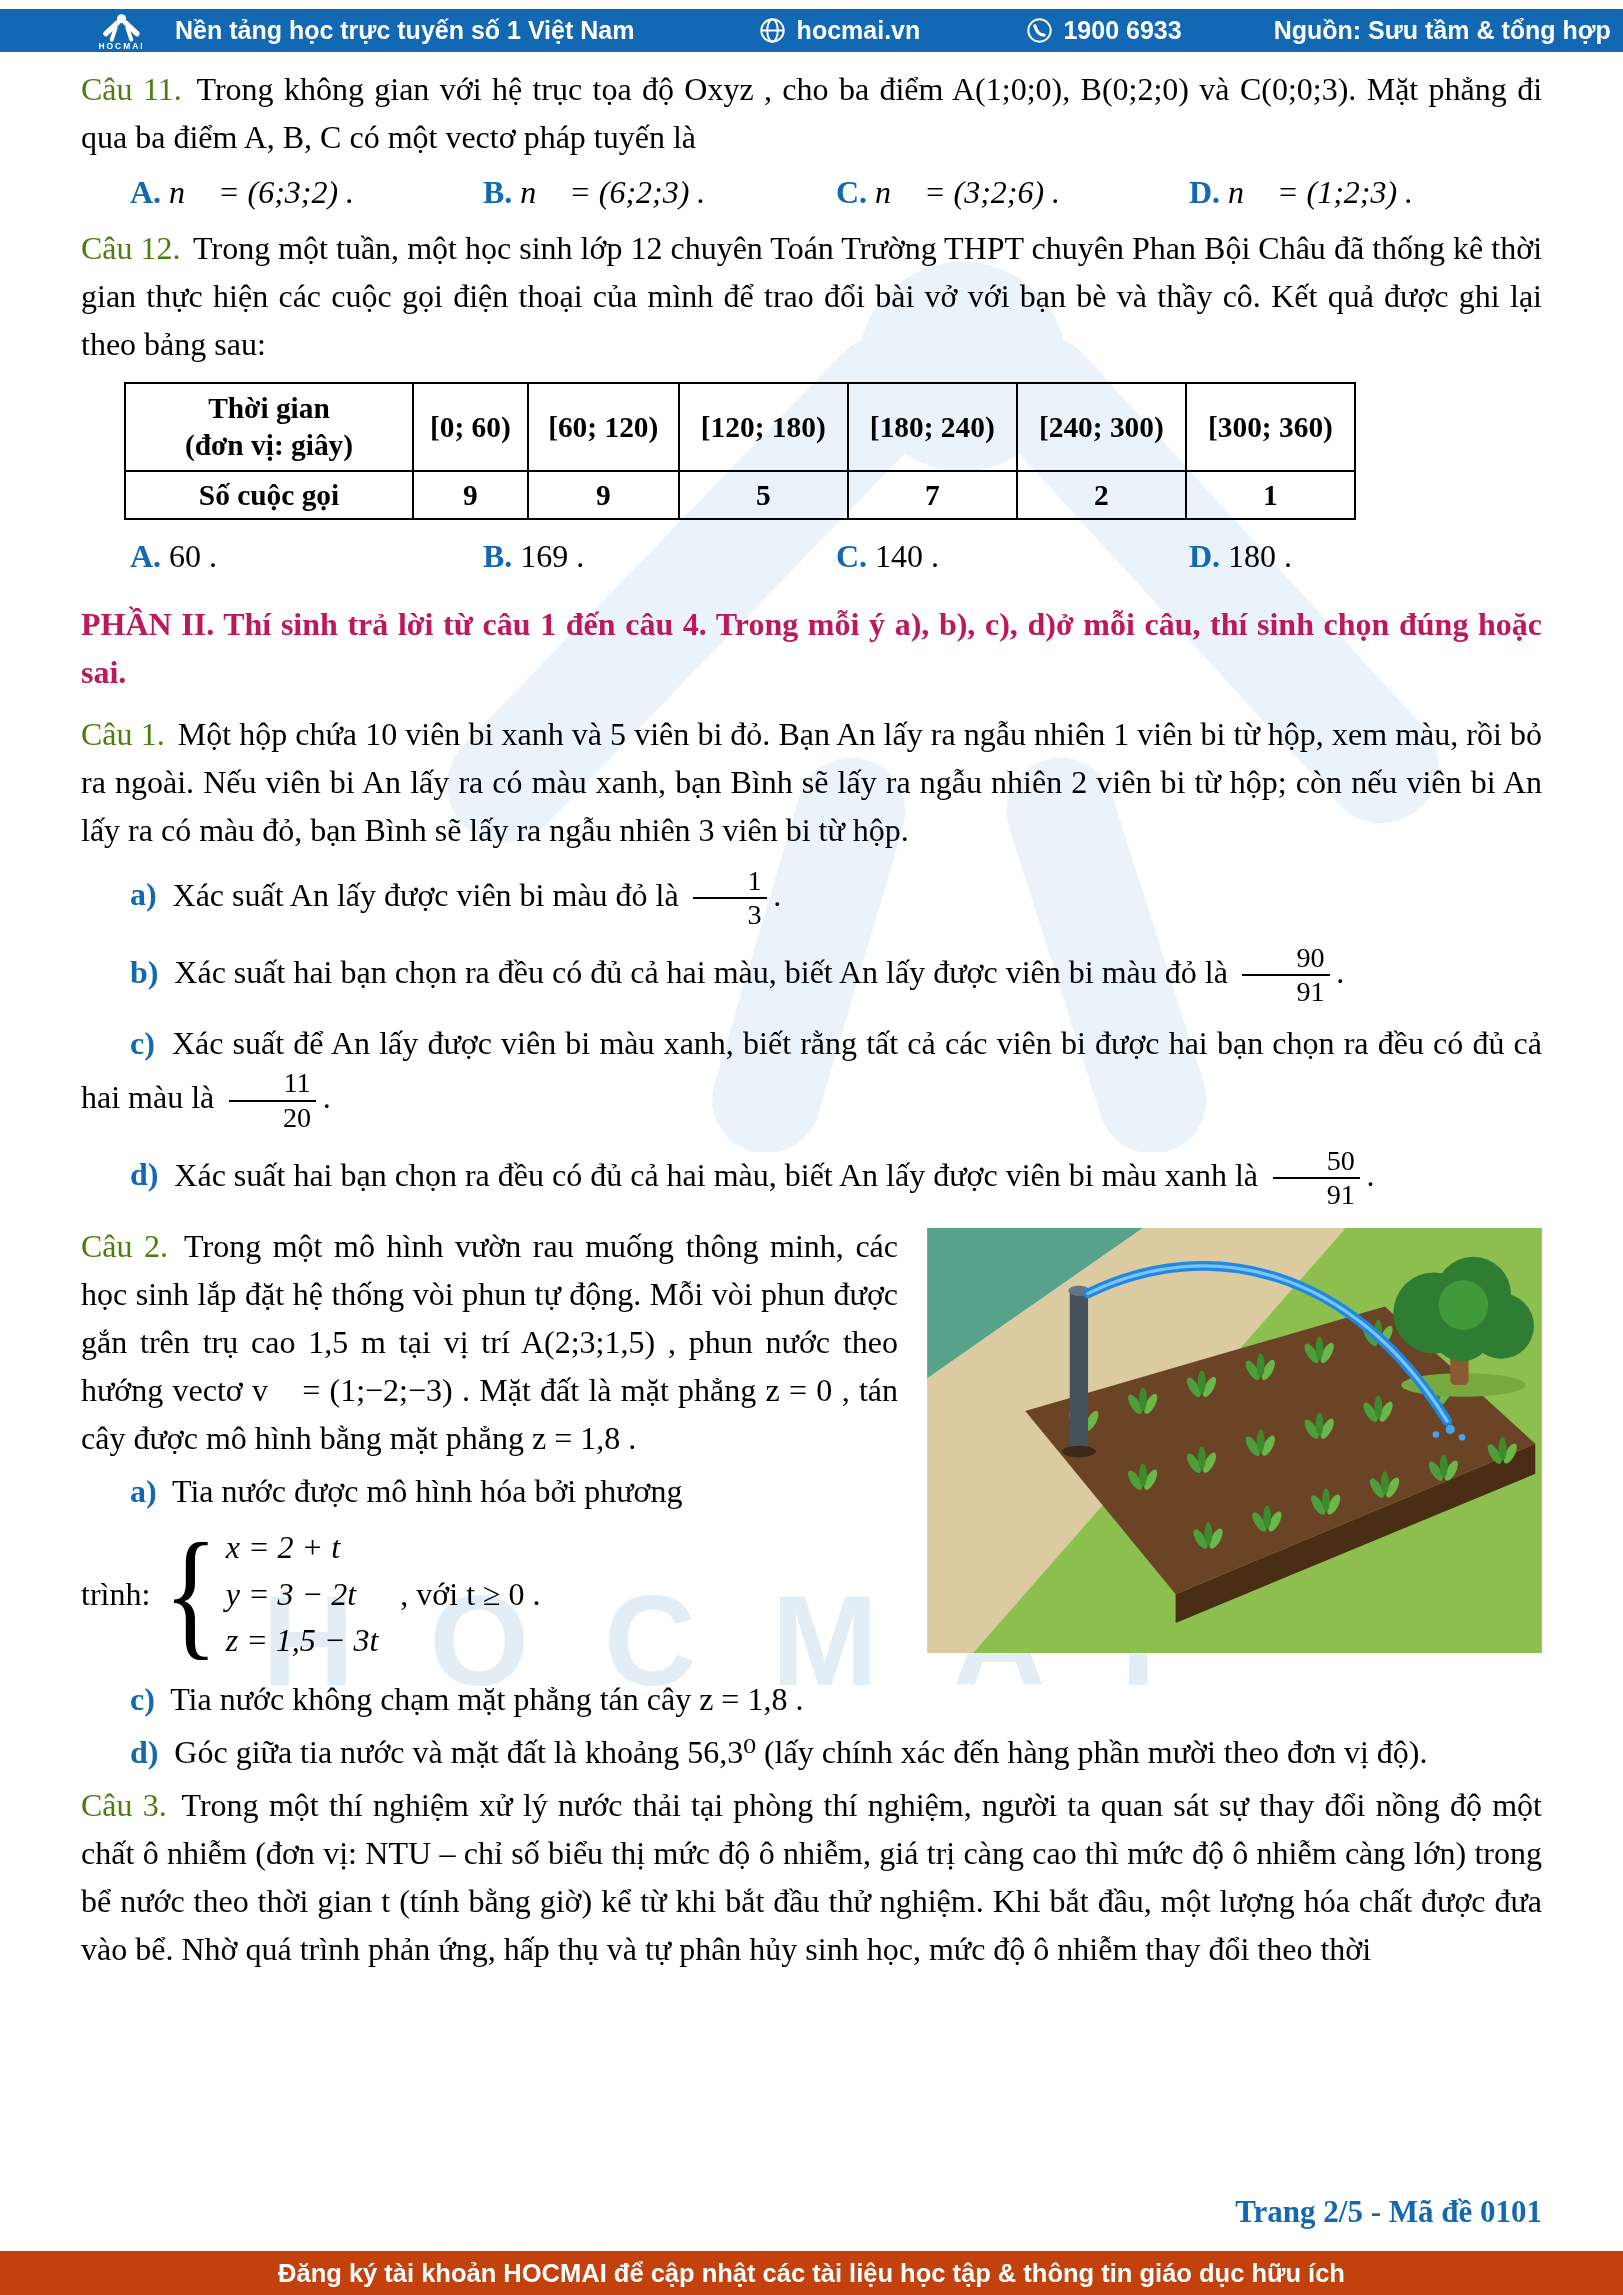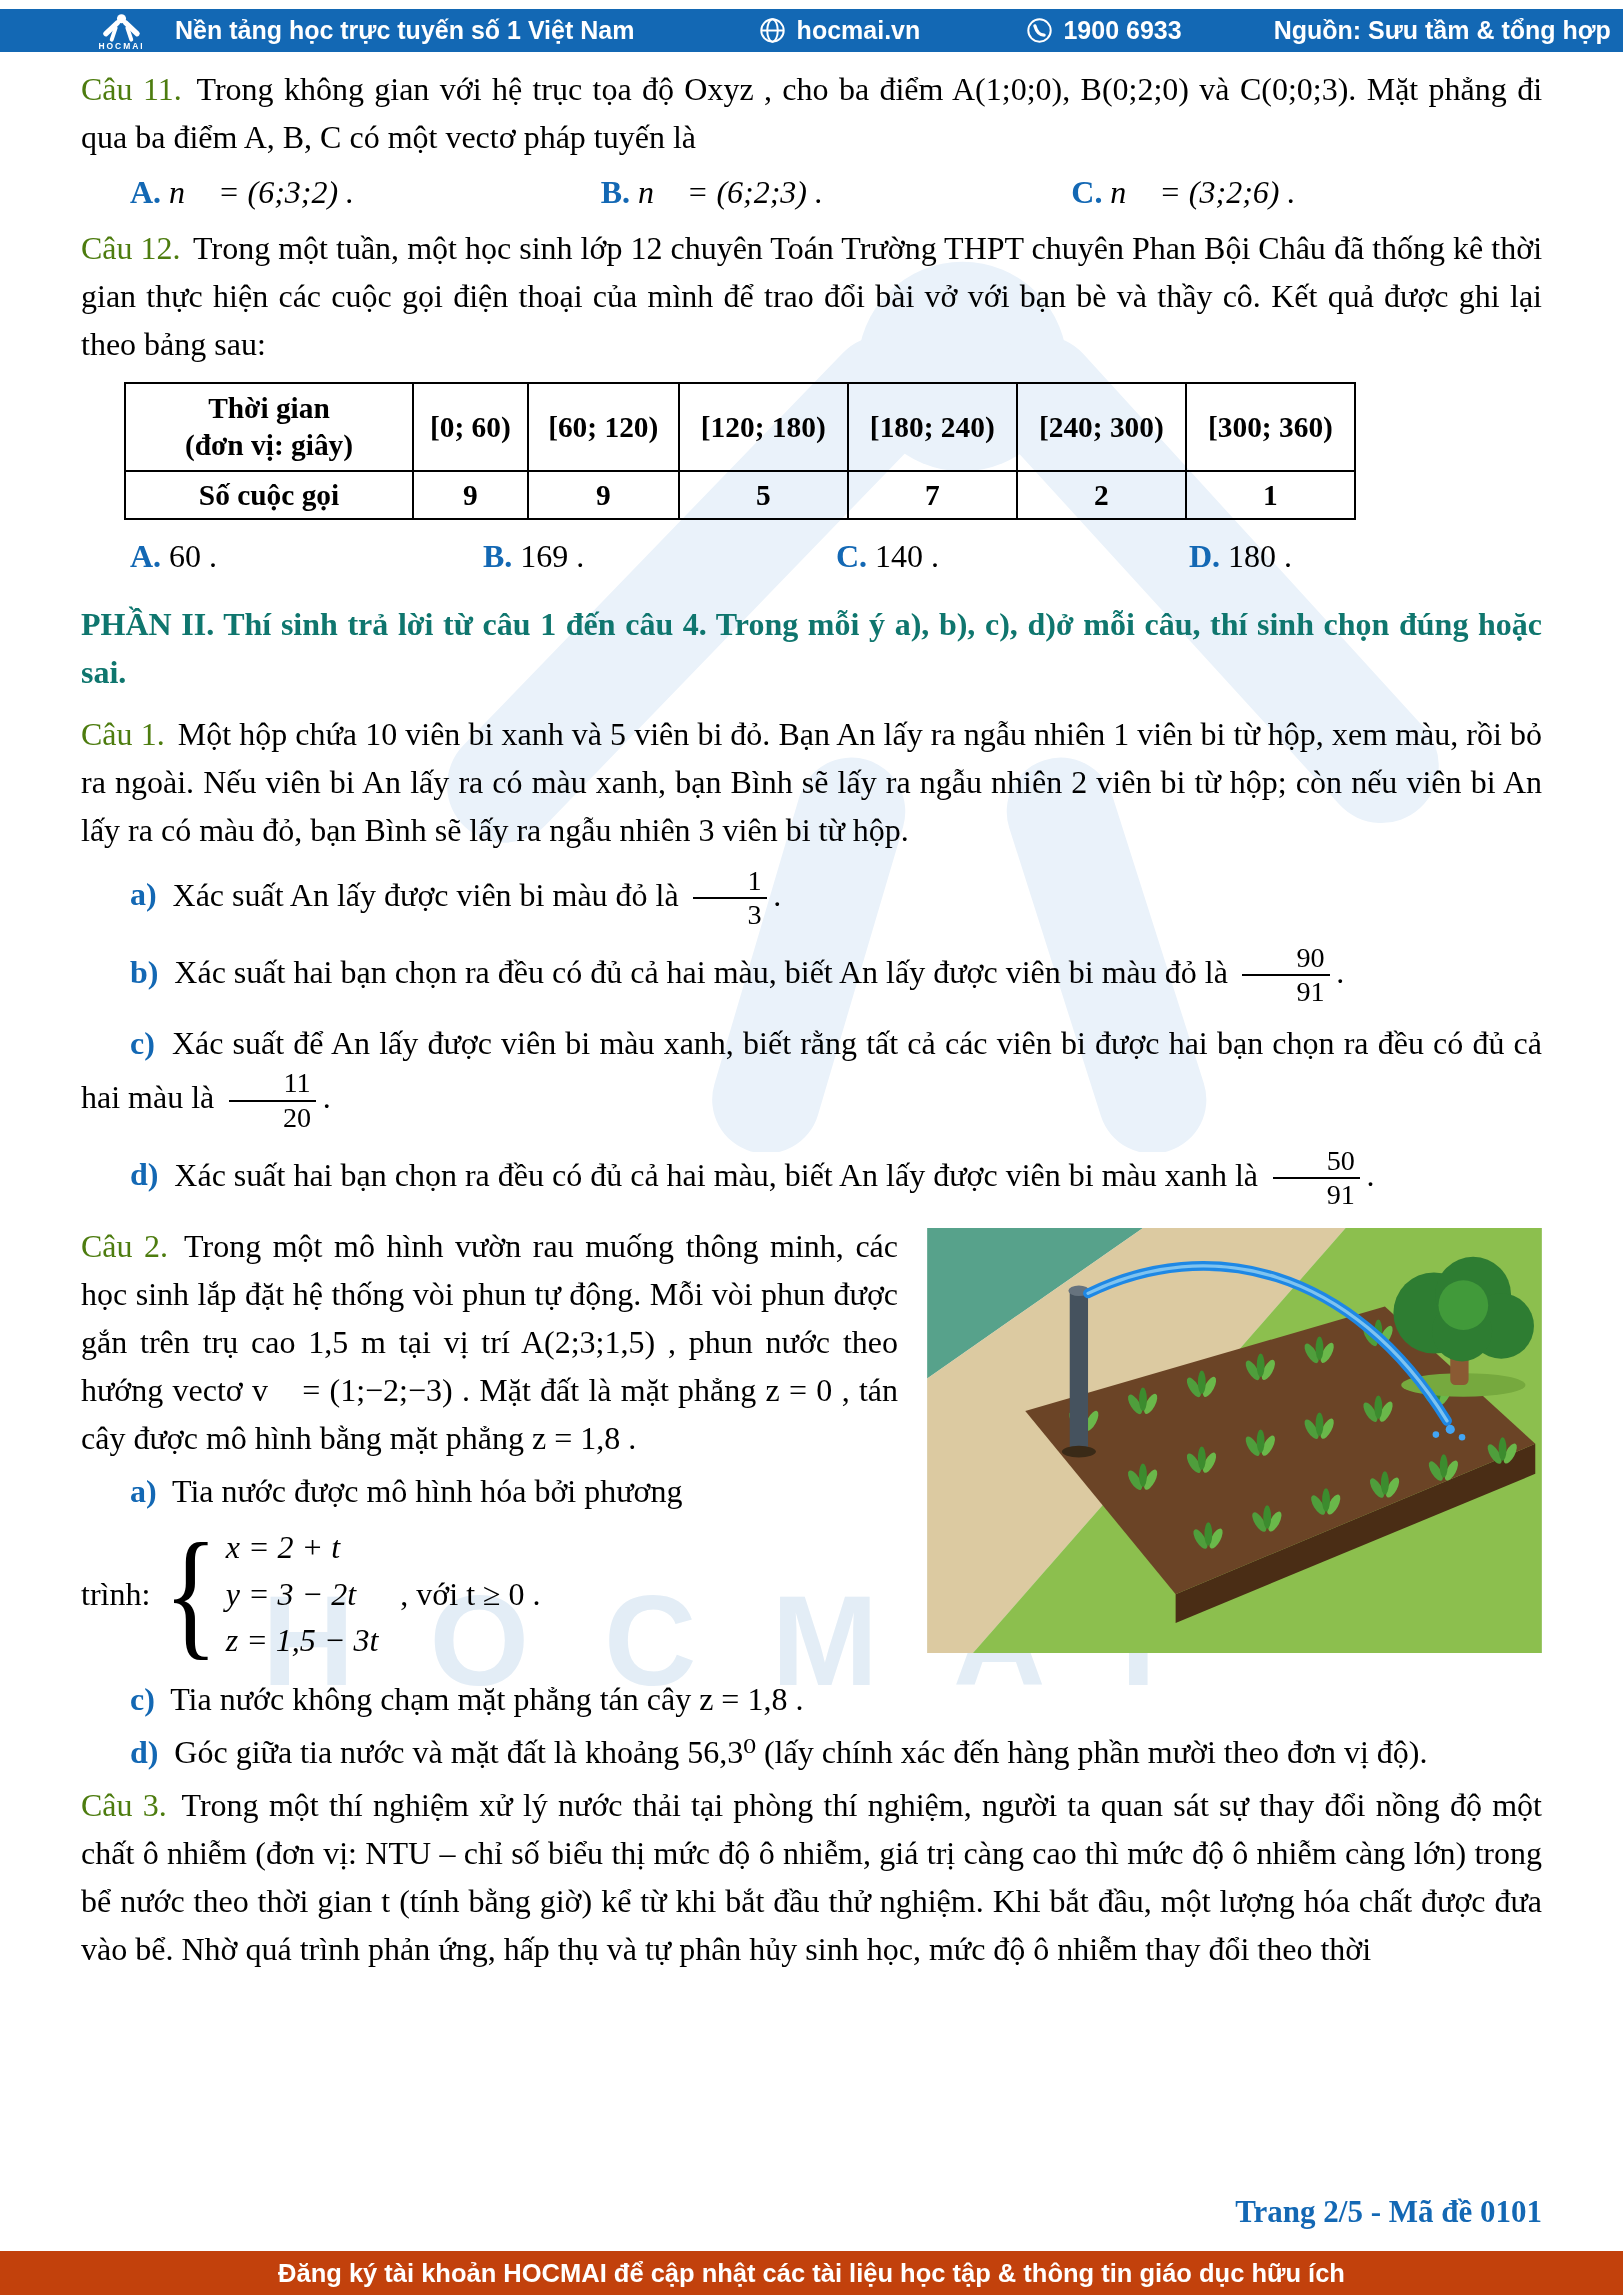--- a/index.html
+++ b/index.html
@@ -45,21 +45,21 @@
   .opt-math { font-style:italic; }
 
   .stat-table {
     border-collapse:collapse; margin:14.4px 0 11.8px 43px; width:1232px;
     text-align:center; font-size:29.4px;font-weight:bold;
   }
   .stat-table td { border:2px solid #000; padding:6.5px 5.2px; vertical-align:middle; }
   .stat-table td.c0 { width:288px; }
   .th-line { display:block; line-height:1.25; }
 
-  .part2 { color:#0f766e; font-weight:bold; text-align:justify; line-height:1.5; margin:19.6px 0 14.4px 0; }
+  .part2 { color:#be185d; font-weight:bold; text-align:justify; line-height:1.5; margin:19.6px 0 14.4px 0; }
 
   .item { text-indent:49px; text-align:justify; line-height:1.5; margin:5.2px 0; }
   .fitem { margin:10.5px 0; }
   .frac {
     display:inline-block; vertical-align:middle; text-align:center;
     font-size:0.88em; line-height:1.15; margin:0 6.5px;
   }
   .frac .num { display:block; padding:0 5.2px; border-bottom:2px solid #000; }
   .frac .den { display:block; padding:0 5.2px; }
 
@@ -134,20 +134,21 @@
   <main class="content">
 
     <p class="para">
       <b class="qlabel">Câu 11.</b>
       <span>Trong không gian với hệ trục tọa độ Oxyz , cho ba điểm A(1;0;0), B(0;2;0) và C(0;0;3). Mặt phẳng đi qua ba điểm A, B, C có một vectơ pháp tuyến là</span>
     </p>
     <div class="options">
       <span class="opt"><b class="qletter">A.</b><span class="opt-math">n⃗ = (6;3;2) .</span></span>
       <span class="opt"><b class="qletter">B.</b><span class="opt-math">n⃗ = (6;2;3) .</span></span>
       <span class="opt"><b class="qletter">C.</b><span class="opt-math">n⃗ = (3;2;6) .</span></span>
+      <span class="opt"><b class="qletter">D.</b><span class="opt-math">n⃗ = (1;2;3) .</span></span>
     </div>
 
     <p class="para">
       <b class="qlabel">Câu 12.</b>
       <span>Trong một tuần, một học sinh lớp 12 chuyên Toán Trường THPT chuyên Phan Bội Châu đã thống kê thời gian thực hiện các cuộc gọi điện thoại của mình để trao đổi bài vở với bạn bè và thầy cô. Kết quả được ghi lại theo bảng sau:</span>
     </p>
 
     <table class="stat-table">
       <tbody>
           <tr>

